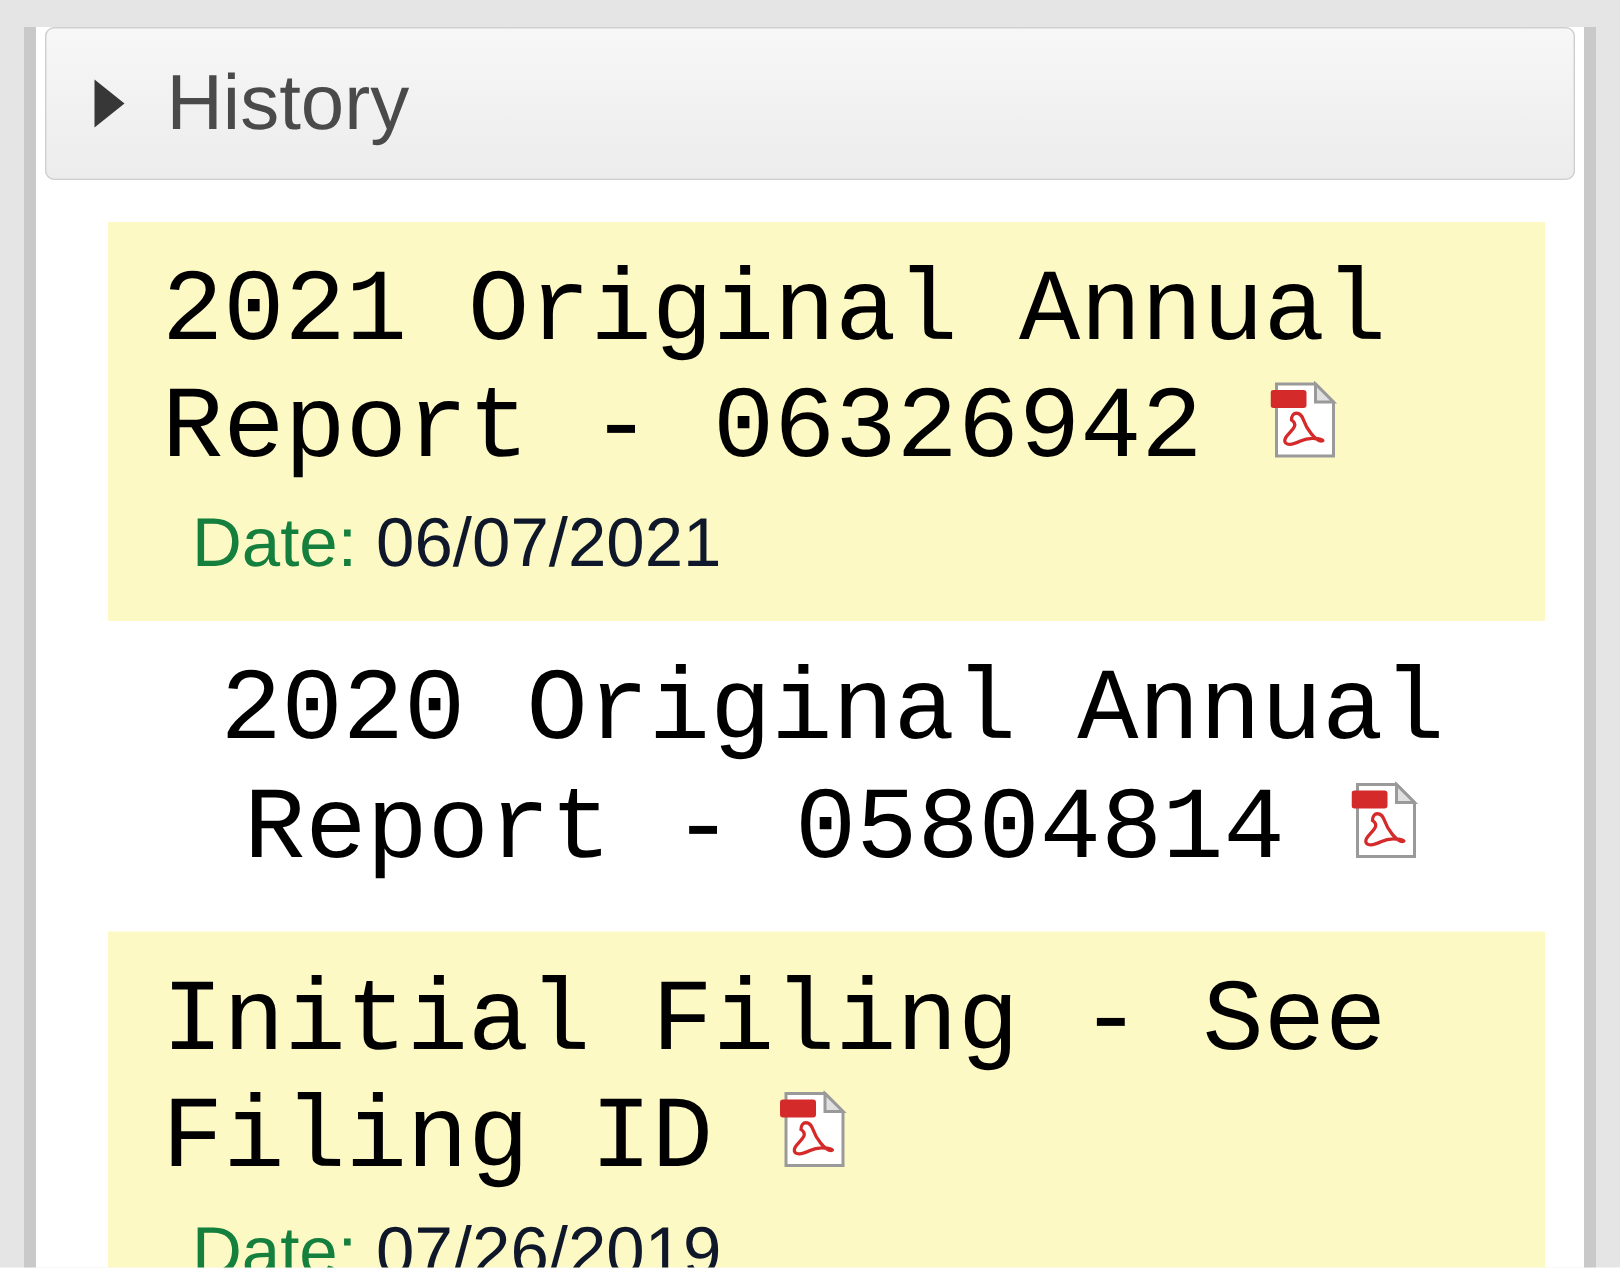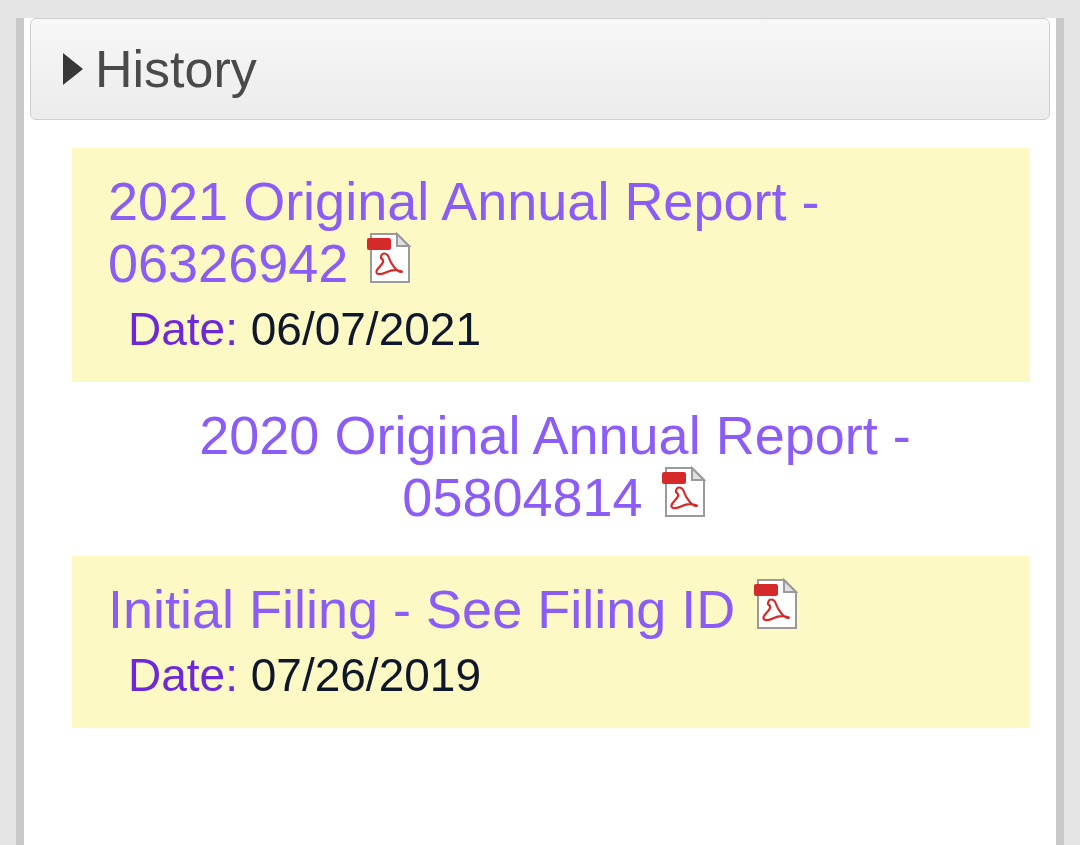--- a/index.html
+++ b/index.html
@@ -19,21 +19,21 @@
       padding: 0 6px;
     }
     .accordion-header {
       background: linear-gradient(#f7f7f7, #ececec);
       border: 1px solid #cfcfcf;
       border-radius: 6px;
       margin-top: 18px;
       padding: 20px 28px;
       display: flex;
       align-items: center;
-      gap: 8px;
+      gap: 24px;
       cursor: pointer;
     }
     .chevron {
       display: inline-block;
       vertical-align: middle;
     }
     .chevron svg { display: block; }
     .accordion-title {
       font-size: 52px;
       color: #4a4a4a;
@@ -41,37 +41,38 @@
     }
     .list {
       margin: 28px 20px 0 42px;
     }
     .item {
       padding: 22px 28px 26px 36px;
     }
     .item.odd { background: #fdf9c4; }
     .item.even { background: #ffffff; text-align: center; }
     .item-title {
-      font-size: 54px;
-      color: #8b5cf6;
+      font-size: 68px;
+      color: #000000;
       line-height: 1.15;
       font-weight: 400;
+      font-family: Liberation Mono, monospace;
     }
     .item-title a { color: inherit; text-decoration: none; }
     .pdf-icon {
       display: inline-block;
       vertical-align: -2px;
       margin-left: 4px;
     }
     .date-row {
       margin-top: 6px;
       padding-left: 20px;
       font-size: 46px;
     }
-    .date-label { color: #6d28d9; }
+    .date-label { color: #15803d; }
     .date-value { color: #0f172a; }
   </style>
 </head>
 <body>
 
 <div class="frame">
 
   <div class="accordion-header">
     <span class="chevron">
       <svg width="28" height="36" viewBox="0 0 28 36">

